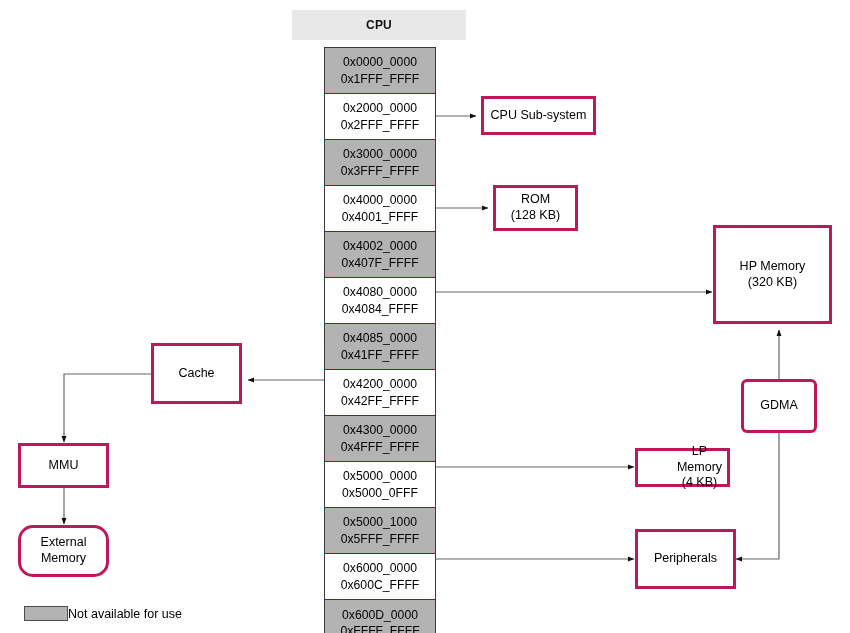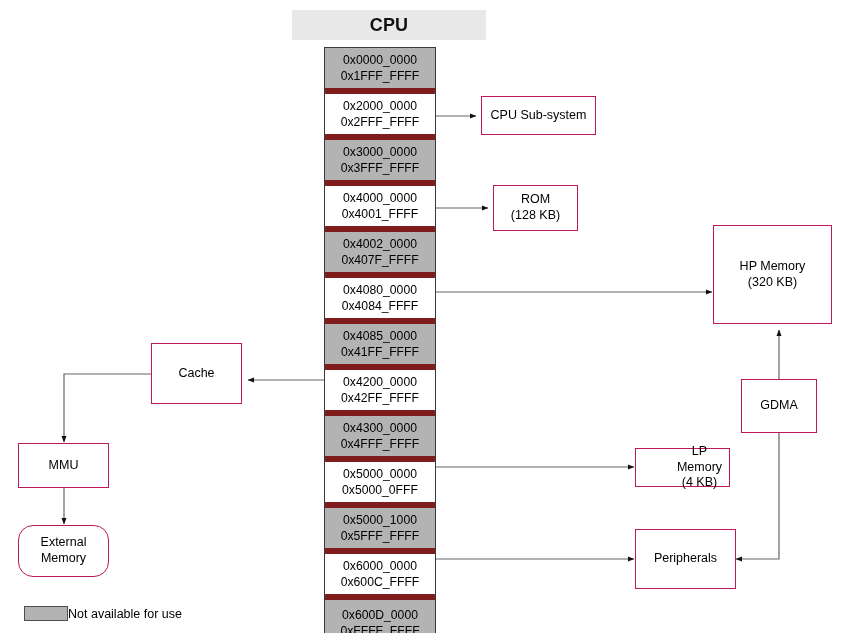--- a/index.html
+++ b/index.html
@@ -23,21 +23,21 @@
     position: absolute;
     left: 0;
     top: 0;
     width: 850px;
     height: 633px;
     pointer-events: none;
   }
   .node {
     position: absolute;
     box-sizing: border-box;
-    border: 1px solid #be185d;
+    border: 3px solid #be185d;
     background: #ffffff;
     display: flex;
     align-items: center;
     justify-content: center;
     text-align: center;
     font-size: 12.5px;
     color: #000000;
     line-height: 1.25;
     z-index: 2;
   }
@@ -46,47 +46,47 @@
   }
   .node .lines span {
     display: block;
   }
 
   
   #cpu-band {
     position: absolute;
     left: 292px;
     top: 10px;
-    width: 194px;
+    width: 174px;
     height: 30px;
     background: #e8e8e8;
     display: flex;
     align-items: center;
     justify-content: center;
-    font-size: 18px;
+    font-size: 12px;
     font-weight: bold;
     color: #111111;
     letter-spacing: 0.2px;
     z-index: 2;
   }
 
   
   #memory-map {
     position: absolute;
     left: 324px;
     top: 47px;
     width: 112px;
     border: 1px solid #3a3a3a;
     box-sizing: border-box;
     z-index: 2;
   }
   .mem-row {
     box-sizing: border-box;
     height: 46px;
-    border-bottom: 6px solid #7f1d1d;
+    border-bottom: 1px solid #7f1d1d;
     display: flex;
     flex-direction: column;
     align-items: center;
     justify-content: center;
     font-size: 12.2px;
     color: #000000;
     line-height: 1.32;
     background: #ffffff;
   }
   .mem-row:last-child {
@@ -224,21 +224,21 @@
     </span>
   </div>
 
   <div class="node" style="left:713px; top:225px; width:119px; height:99px;">
     <span class="lines">
       <span>HP Memory</span>
       <span>(320 KB)</span>
     </span>
   </div>
 
-  <div class="node" style="left:741px; top:379px; width:76px; height:54px;">
+  <div class="node" style="left:741px; top:379px; width:76px; height:54px;border-radius:6px;">
     <span class="lines">
       <span>GDMA</span>
     </span>
   </div>
 
   <div class="node" style="left:635px; top:448px; width:95px; height:39px;padding-left:34px;">
     <span class="lines">
       <span>LP Memory</span>
       <span>(4 KB)</span>
     </span>

